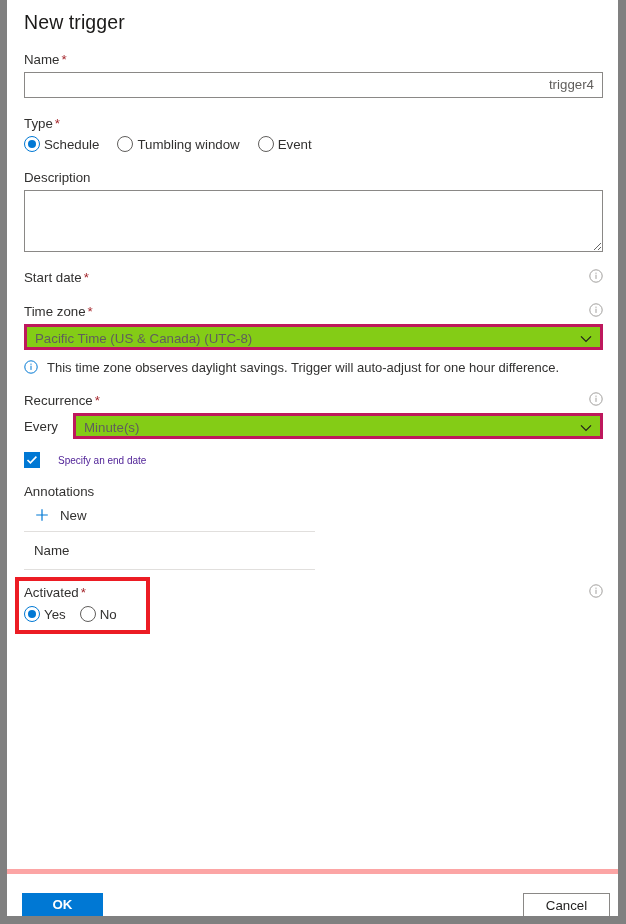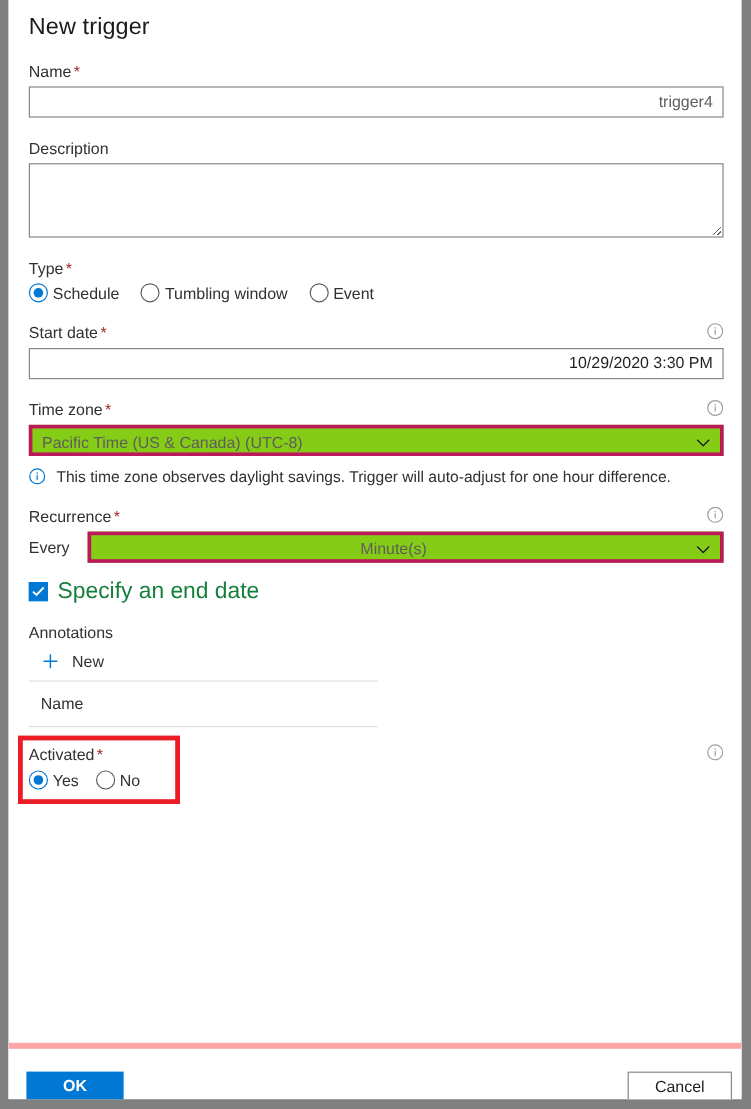--- a/index.html
+++ b/index.html
@@ -209,41 +209,41 @@
     font-size: 13.3px;
     color: #323130;
     margin-right: 6px;
     white-space: nowrap;
   }
   .rec-num {
     width: 258px;
     flex: 0 0 258px;
   }
   .rec-gap { width: 9px; flex: 0 0 9px; }
-  .rec-unit { flex: 1 1 auto; text-align: center; }
+  .rec-unit { flex: 1 1 auto; }
 
   
   .cb-row {
     display: flex;
     align-items: center;
     margin-top: 13px;
   }
   .cbox {
     width: 16px; height: 16px;
     flex: 0 0 16px;
     background: #0078d4;
     border: 1px solid #0078d4;
     box-sizing: border-box;
     position: relative;
   }
   .cbox svg { position: absolute; left: 1px; top: 1px; }
   .cb-label {
-    font-size: 19px;
-    color: #15803d;
-    padding-left: 8px;
+    font-size: 10px;
+    color: #4c1d95;
+    padding-left: 18px;
   }
 
   
   .ann-new {
     display: flex;
     align-items: center;
     margin-top: 7px;
     padding-left: 10px;
     width: 290px;
     box-sizing: border-box;
@@ -339,52 +339,51 @@
       <div class="inner">
 
         <div class="dlg-title">New trigger</div>
 
         <div class="field">
           <span class="flabel"><span>Name</span><span class="req">*</span></span>
           <div class="txtbox">trigger4</div>
         </div>
 
         <div class="field">
-          <span class="flabel">Description</span>
-          <textarea class="area" placeholder="" style=""></textarea>
-        </div>
-
-        <div class="field">
           <span class="flabel"><span>Type</span><span class="req">*</span></span>
           <div class="radio-row">
             <div class="radio-item">
               <span class="rmark on"></span>
               <span class="rlabel">Schedule</span>
             </div>
             <div class="radio-item">
               <span class="rmark"></span>
               <span class="rlabel">Tumbling window</span>
             </div>
             <div class="radio-item">
               <span class="rmark"></span>
               <span class="rlabel">Event</span>
             </div>
           </div>
+        </div>
+
+        <div class="field">
+          <span class="flabel">Description</span>
+          <textarea class="area" placeholder="" style=""></textarea>
         </div>
 
         <div class="field">
           <span class="flabel"><span>Start date</span><span class="req">*</span></span>
           <span class="info-i">
             <svg width="14" height="14" viewBox="0 0 14 14">
                 <circle cx="7" cy="7" r="6.2" fill="none" stroke="#a19f9d" stroke-width="1"></circle>
                 <rect x="6.5" y="5.7" width="1" height="4.2" fill="#a19f9d"></rect>
                 <rect x="6.5" y="3.6" width="1" height="1.2" fill="#a19f9d"></rect>
               </svg>
           </span>
-          <div class="txtbox dark">10/29/2020 3:30 PM</div>
         </div>
 
         <div class="field">
           <span class="flabel"><span>Time zone</span><span class="req">*</span></span>
           <span class="info-i">
             <svg width="14" height="14" viewBox="0 0 14 14">
                 <circle cx="7" cy="7" r="6.2" fill="none" stroke="#a19f9d" stroke-width="1"></circle>
                 <rect x="6.5" y="5.7" width="1" height="4.2" fill="#a19f9d"></rect>
                 <rect x="6.5" y="3.6" width="1" height="1.2" fill="#a19f9d"></rect>
               </svg>

